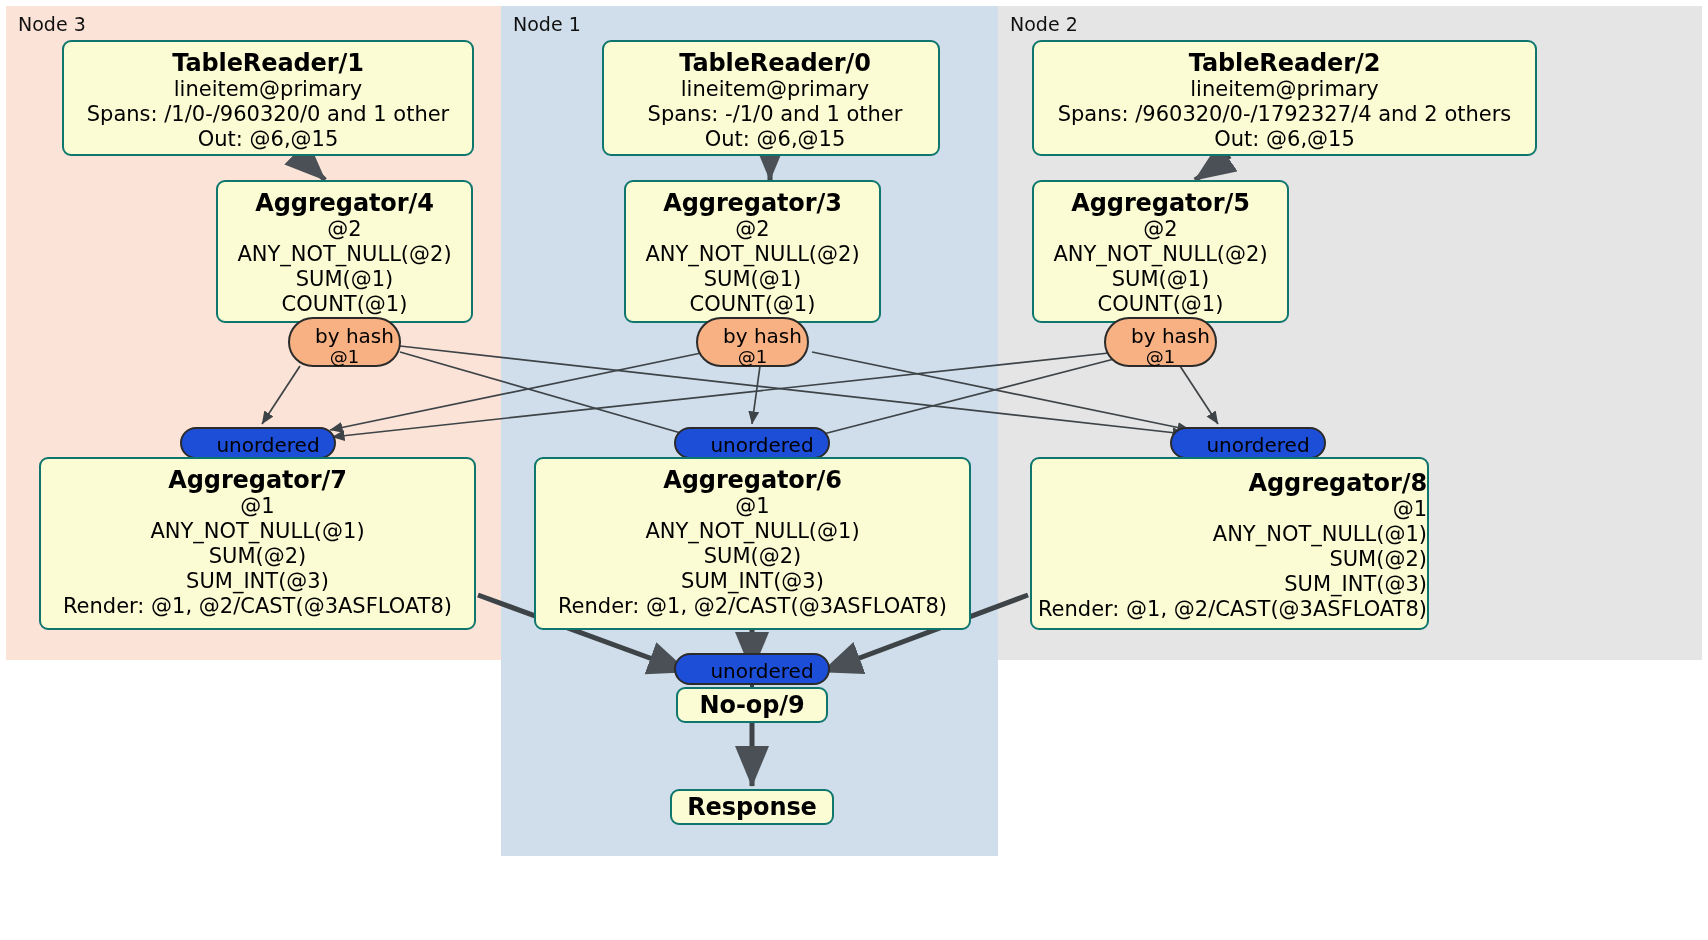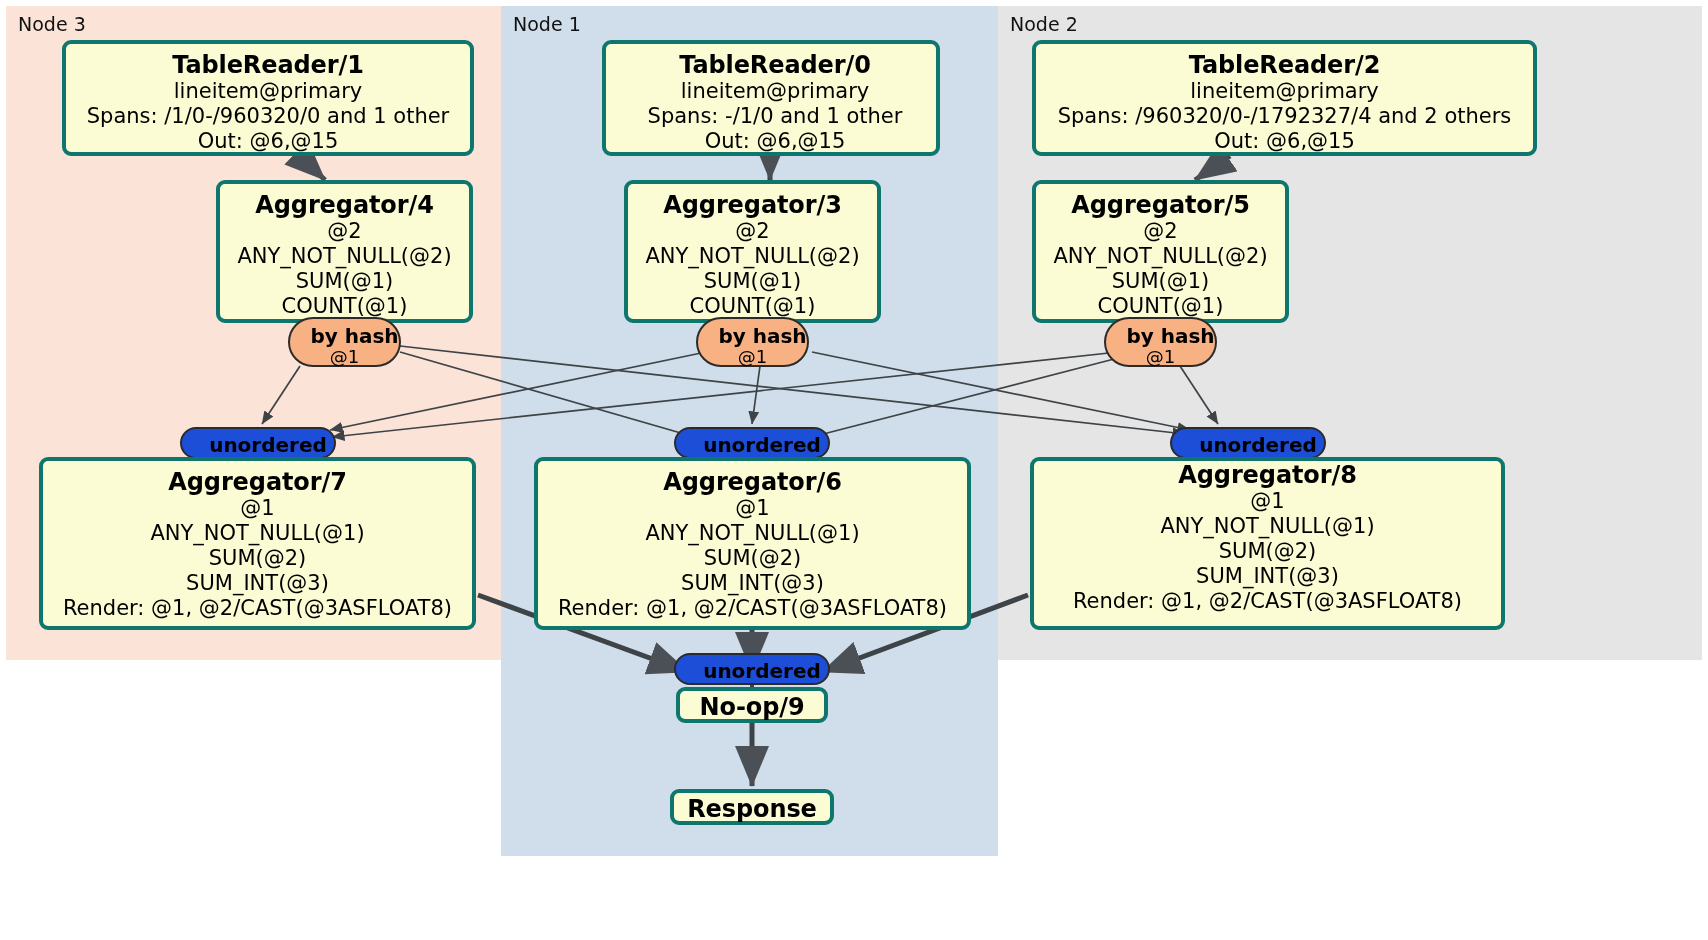--- a/index.html
+++ b/index.html
@@ -4,30 +4,30 @@
 <style>
   html,body{margin:0;padding:0;background:#ffffff;}
   body{width:1708px;height:940px;position:relative;overflow:hidden;
        font-family:"DejaVu Sans","Liberation Sans",sans-serif;}
   #stage{position:absolute;left:0;top:0;width:1708px;height:940px;}
 
   .node-region{position:absolute;box-sizing:border-box;}
   .region-label{position:absolute;font-size:19px;color:#111;line-height:1;}
 
   .pbox{position:absolute;box-sizing:border-box;background:#fbfbd4;
-        border:4px solid #0f766e;border-radius:9px;
+        border:2px solid #0f766e;border-radius:9px;
         text-align:center;color:#000;}
   .pbox .title{font-weight:bold;font-size:24px;line-height:1.14;letter-spacing:-0.1px;}
   .pbox .line{font-size:21px;line-height:1.19;white-space:nowrap;}
 
   .pill{position:absolute;box-sizing:border-box;border:2px solid #2b2b2b;
         border-radius:999px;text-align:center;color:#000;}
   .pill.hash{background:#f7b183;}
   .pill.unord{background:#1d4ed8;}
-  .pill .pt{font-weight:bold;font-size:20px;line-height:1.1;padding-left:20px;}
+  .pill .pt{font-weight:normal;font-size:20px;line-height:1.1;padding-left:20px;}
   .pill .ps{font-size:18px;line-height:1.1;}
 
   svg.edges{position:absolute;left:0;top:0;width:1708px;height:940px;
             overflow:visible;pointer-events:none;}
 </style>
 </head>
 <body>
 
 <div id="stage">
 
@@ -168,21 +168,21 @@
 
   <div class="pbox" style="left:534px;top:457px;width:437px;height:173px;padding-top:8px;">
     <div class="title">Aggregator/6</div>
     <div class="line">@1</div>
     <div class="line">ANY_NOT_NULL(@1)</div>
     <div class="line">SUM(@2)</div>
     <div class="line">SUM_INT(@3)</div>
     <div class="line">Render: @1, @2/CAST(@3ASFLOAT8)</div>
   </div>
 
-  <div class="pbox" style="left:1030px;top:457px;width:475px;height:173px;padding-top:1px;">
+  <div class="pbox" style="left:1030px;top:457px;width:399px;height:173px;padding-top:11px;text-align:right;">
     <div class="title">Aggregator/8</div>
     <div class="line">@1</div>
     <div class="line">ANY_NOT_NULL(@1)</div>
     <div class="line">SUM(@2)</div>
     <div class="line">SUM_INT(@3)</div>
     <div class="line">Render: @1, @2/CAST(@3ASFLOAT8)</div>
   </div>
 
   <div class="pill unord" style="left:674px;top:653px;width:156px;height:32px;padding-top:5px;">
     <div class="pt">unordered</div>

